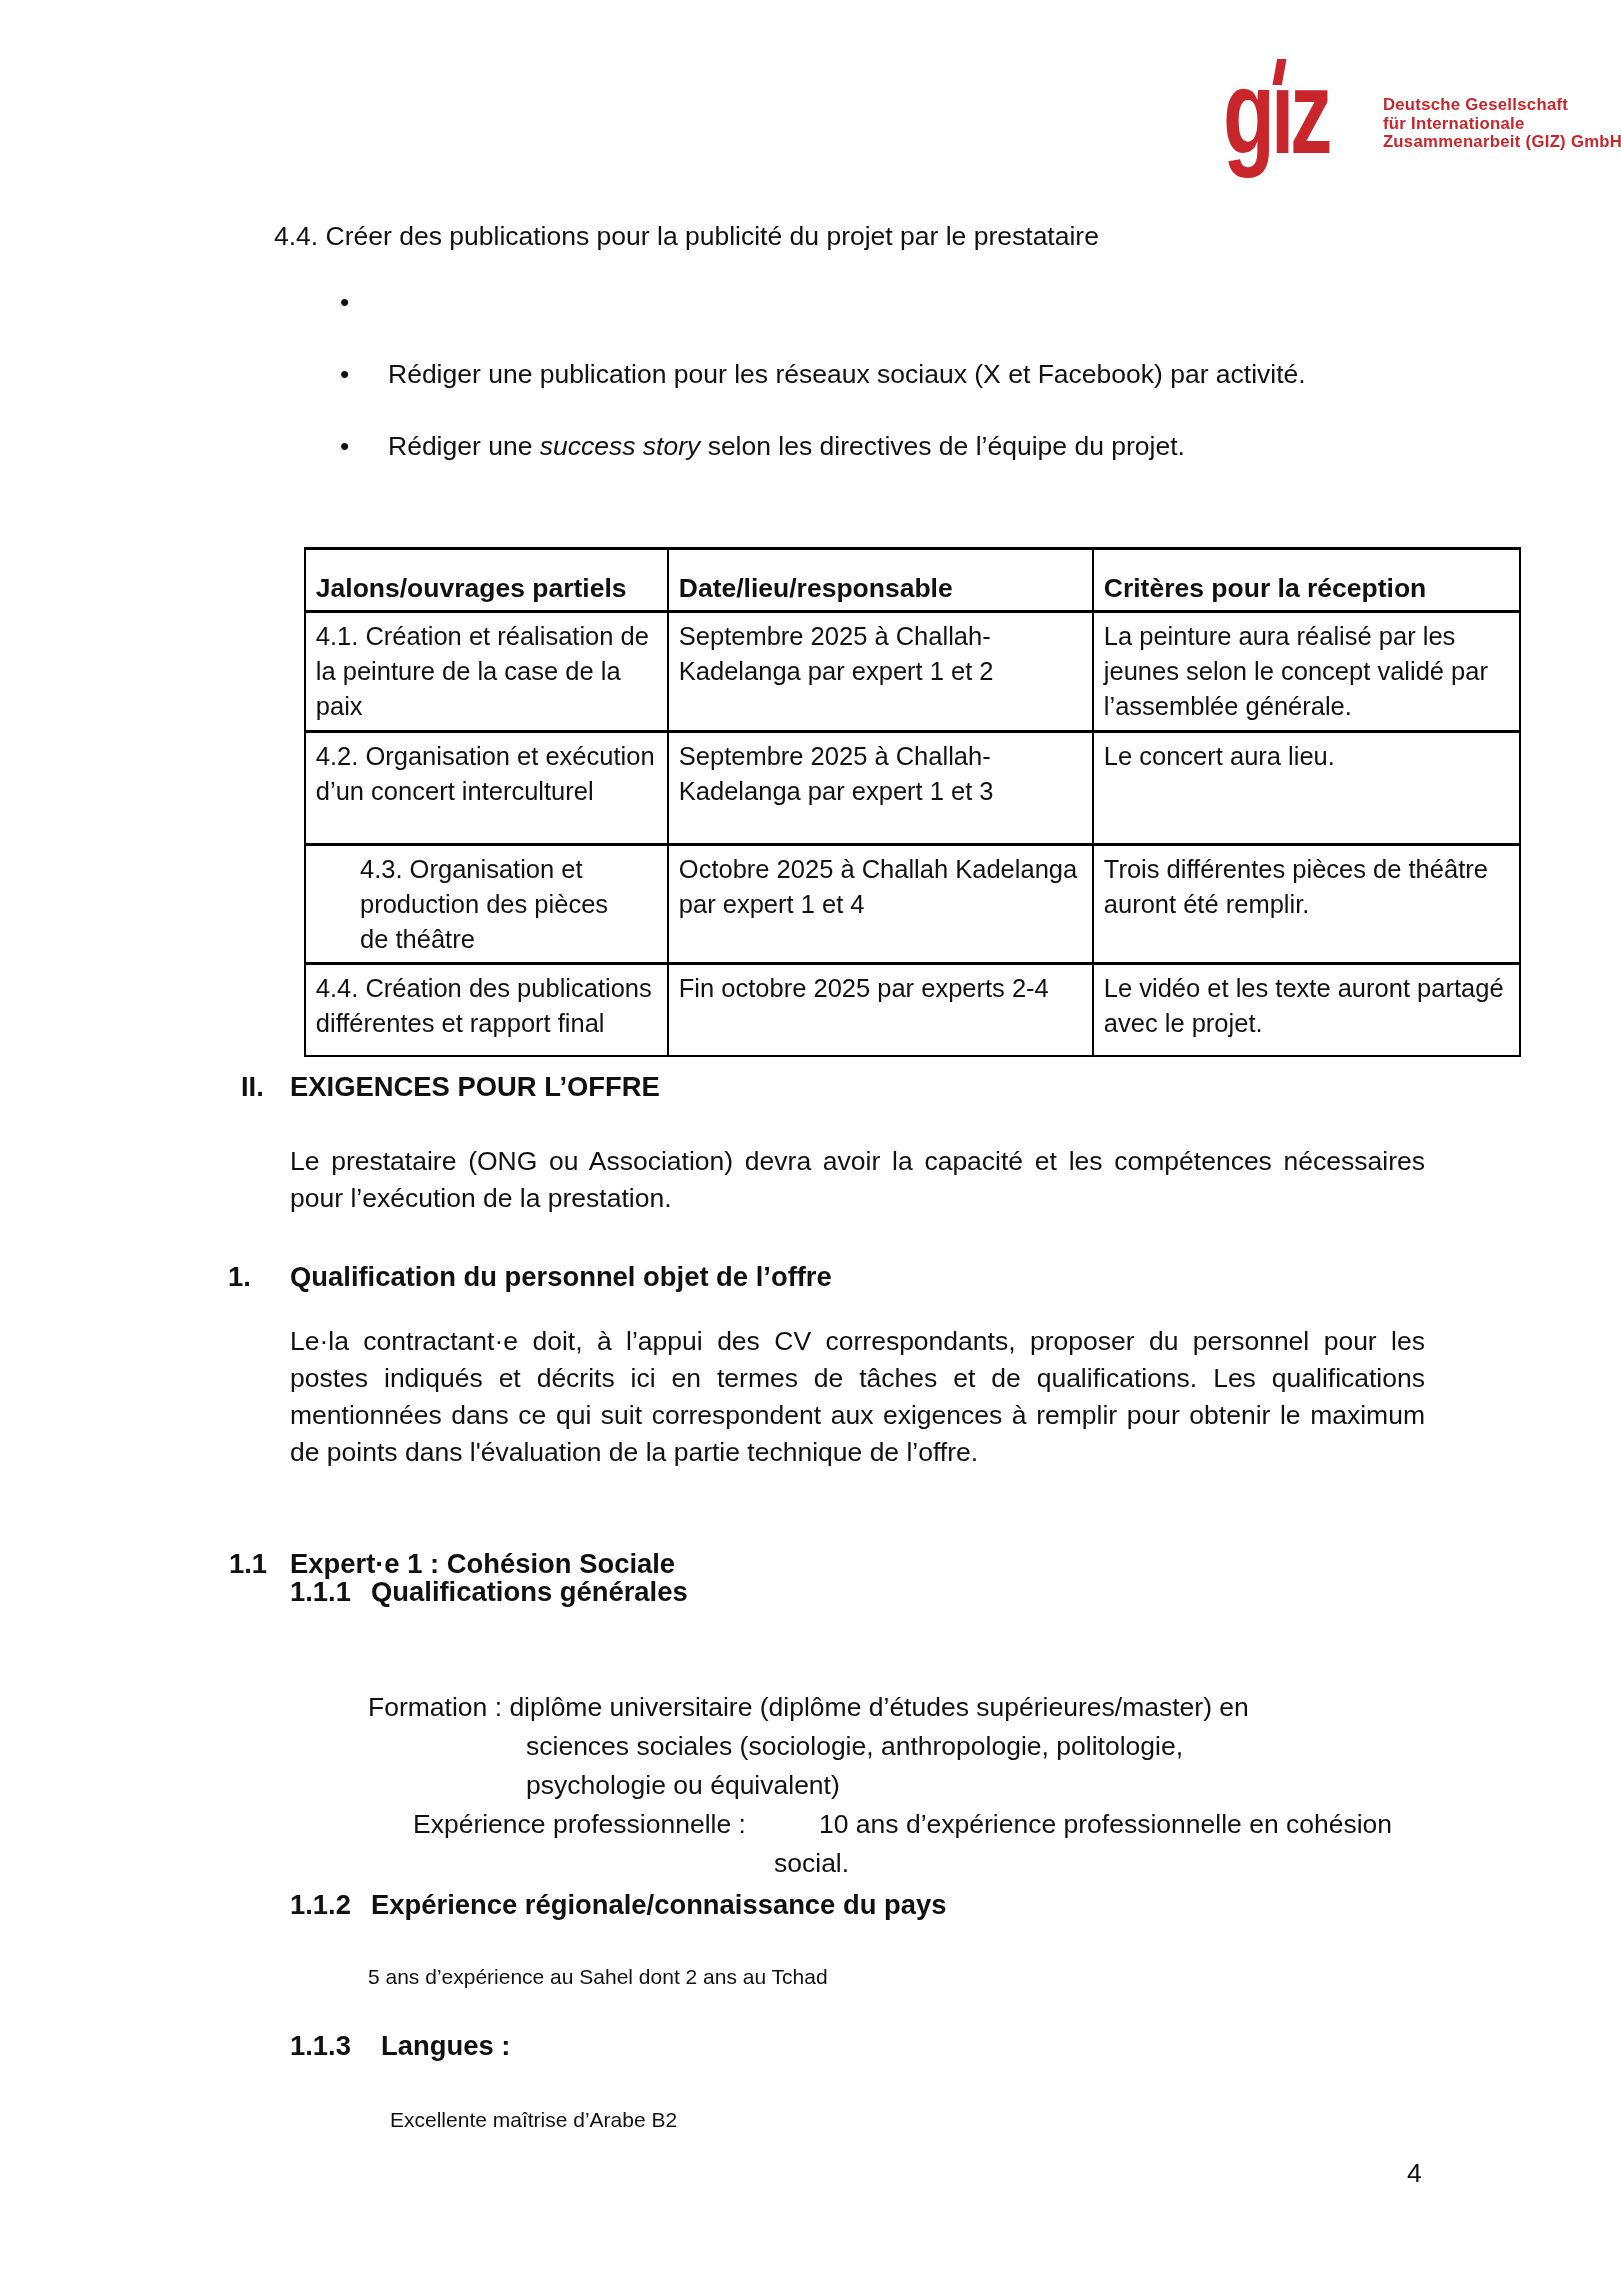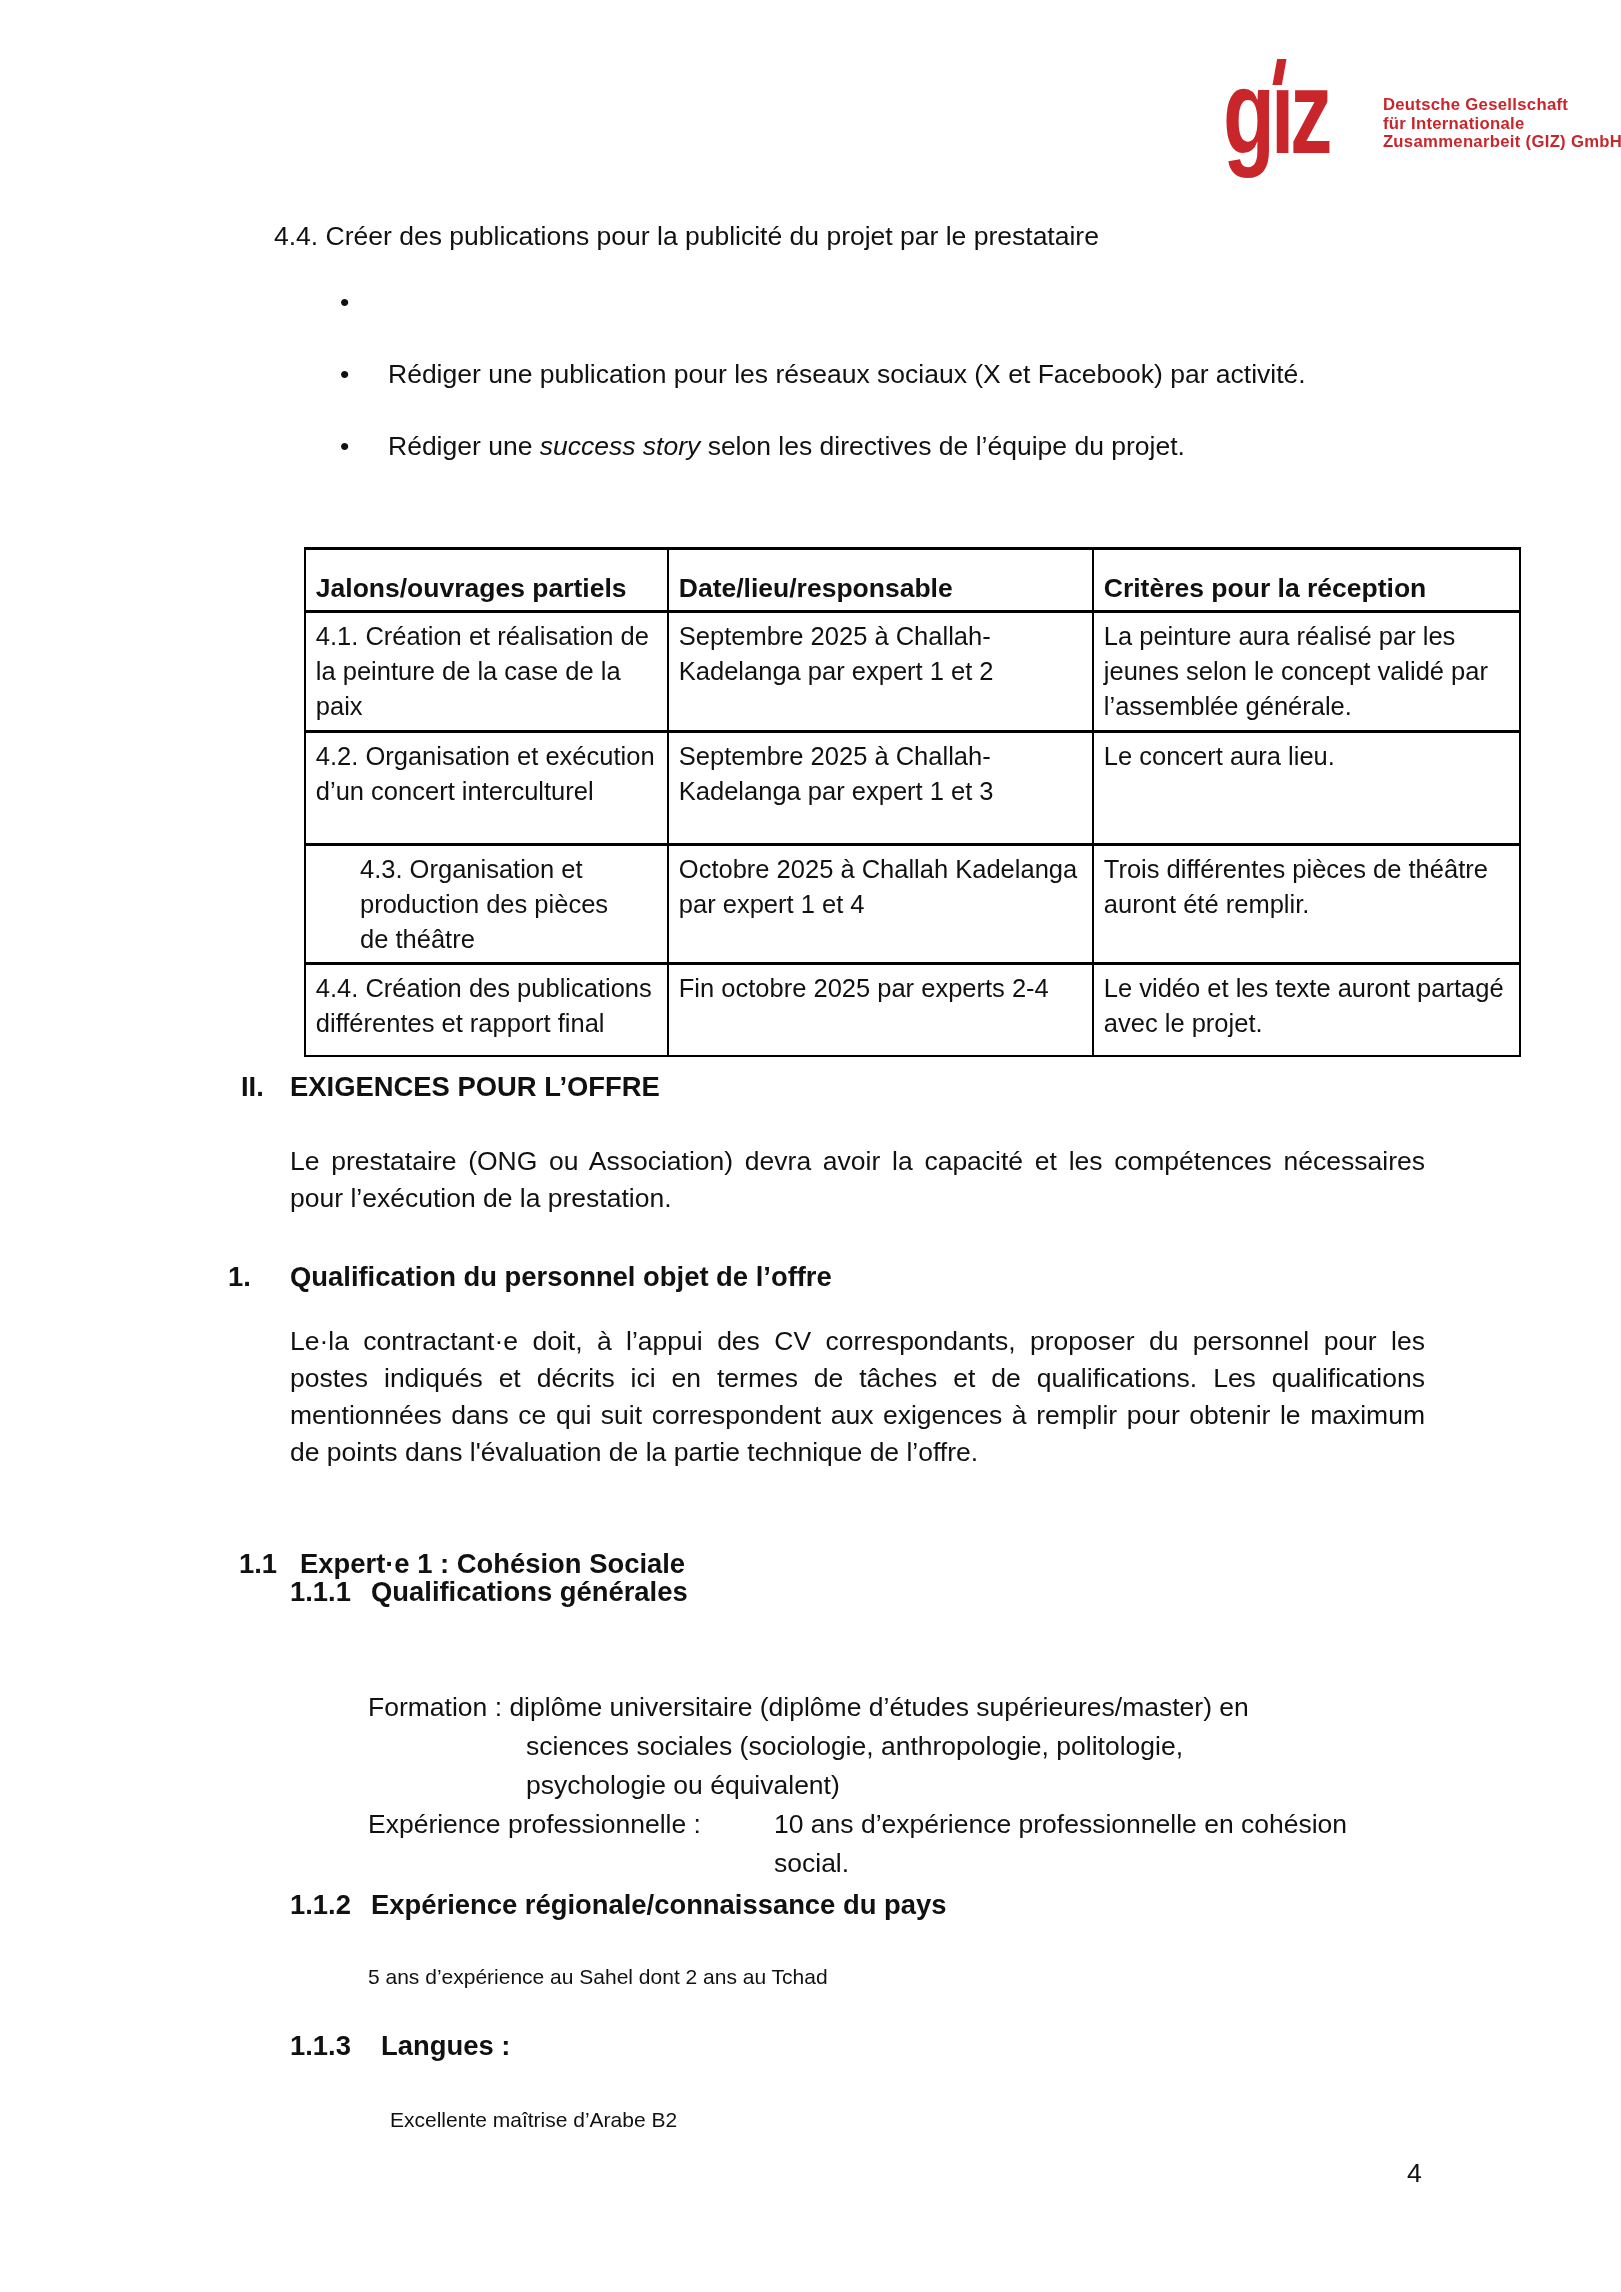--- a/index.html
+++ b/index.html
@@ -45,21 +45,21 @@
   .bullet-item{display:flex;font-size:26.5px;line-height:33px;margin-bottom:39px;}
   .bullet-marker{flex:0 0 48px;}
   .italic{font-style:italic;}
 
   .sec-head{display:flex;font-weight:bold;font-size:27.4px;line-height:33px;white-space:nowrap;}
   .sec-num{flex:0 0 auto;}
   .para{font-size:26.5px;line-height:37px;text-align:justify;}
 
   .qual{top:1688px;left:368px;font-size:26.5px;line-height:39px;white-space:nowrap;}
   .q-indent{padding-left:158px;}
-  .q-label{display:inline-block;width:406px;}
+  .q-label{display:inline-block;width:406px;margin-left:45px;}
   .q-hang{padding-left:406px;}
 
   .plain-line{font-size:21px;line-height:33px;white-space:nowrap;text-align:right;}
 
   
   .tbl{
     top:547px;left:304px;width:1215px;
     border-collapse:collapse;table-layout:fixed;
     font-size:25.5px;line-height:35px;color:var(--ink);
   }
@@ -148,21 +148,21 @@
     <span>EXIGENCES POUR L’OFFRE</span>
   </div>
   <div class="abs para" style="top:1143px;left:290px;width:1135px;">Le prestataire (ONG ou Association) devra avoir la capacité et les compétences nécessaires pour l’exécution de la prestation.</div>
 
   <div class="abs sec-head" style="top:1260px;left:228px;">
     <span class="sec-num" style="width:62px;">1.</span>
     <span>Qualification du personnel objet de l’offre</span>
   </div>
   <div class="abs para" style="top:1323px;left:290px;width:1135px;">Le·la contractant·e doit, à l’appui des CV correspondants, proposer du personnel pour les postes indiqués et décrits ici en termes de tâches et de qualifications. Les qualifications mentionnées dans ce qui suit correspondent aux exigences à remplir pour obtenir le maximum de points dans l'évaluation de la partie technique de l’offre.</div>
 
-  <div class="abs sec-head" style="top:1547px;left:239px;">
+  <div class="abs sec-head" style="top:1547px;left:229px;">
     <span class="sec-num" style="width:61px;">1.1</span>
     <span>Expert·e 1 : Cohésion Sociale</span>
   </div>
 
   <div class="abs sec-head" style="top:1575px;left:290px;">
     <span class="sec-num" style="width:81px;">1.1.1</span>
     <span>Qualifications générales</span>
   </div>
 
   <div class="abs qual">

